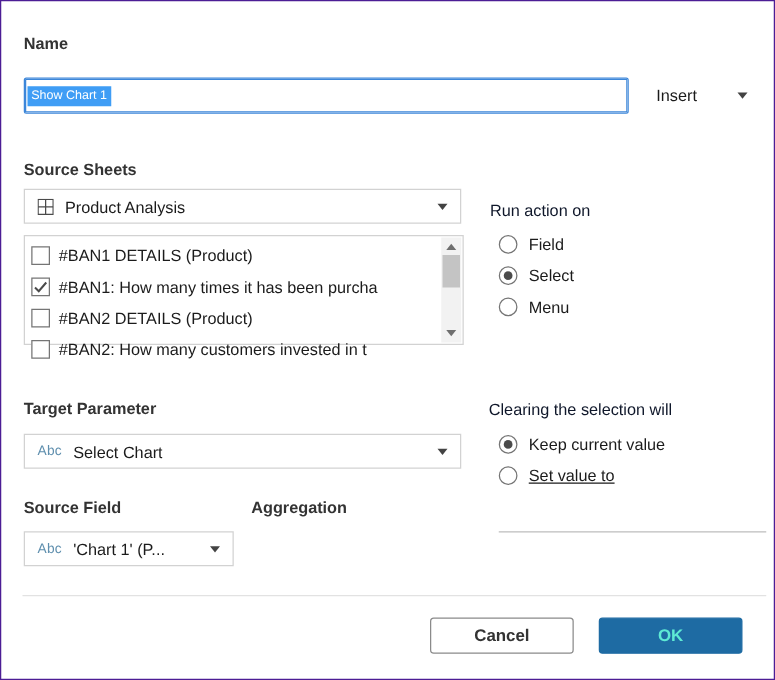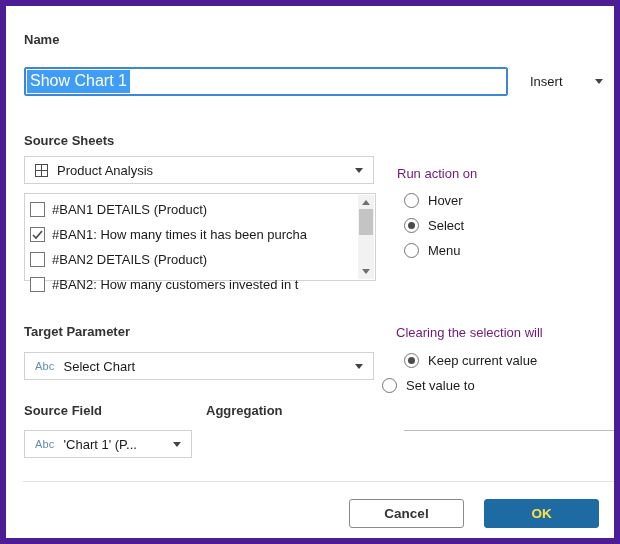--- a/index.html
+++ b/index.html
@@ -1,31 +1,31 @@
 <!DOCTYPE html>
 <html style="--accent-blue: #1e6ba3; --input-border-blue: #3c86d9; --selection-blue: #3f9df5; --field-type-blue: #5f8fae;"><head>
 <meta charset="utf-8">
 <style>
   * { margin:0; padding:0; box-sizing:border-box; }
   html,body { background:#fff; }
   body { font-family:"Liberation Sans", sans-serif; font-size:13px; color:#1b1b1b; }
 
   .dialog { position:relative; width:620px; height:544px; background:#fff;
-            border:6px solid #4c1d95; overflow:hidden; }
+            border:1px solid #4c1d95; overflow:hidden; }
 
   .sec-label { position:absolute; font-weight:700; color:#333; font-size:13px; }
-  .plain-label { position:absolute; font-weight:400; color:#701a75; font-size:13px; }
+  .plain-label { position:absolute; font-weight:400; color:#0f172a; font-size:13px; }
 
   
   .name-input { position:absolute; left:18px; top:61px; width:484px; height:29px;
                 background:#fff; border:1px solid var(--input-border-blue,#3c86d9);
                 box-shadow:0 0 0 1px var(--input-border-blue,#3c86d9) inset;
                 border-radius:2px; display:flex; align-items:center; padding:0 2px; }
   .name-sel { background:var(--selection-blue,#3f9df5); color:#fff; padding:2px 3px 3px 3px;
-              font-size:16px; white-space:pre; }
+              font-size:10px; white-space:pre; }
   .insert-btn { position:absolute; left:524px; top:62px; height:27px;
                 display:flex; align-items:center; gap:32px; cursor:default; }
 
   .caret { width:0; height:0; border-left:4.5px solid transparent;
            border-right:4.5px solid transparent; border-top:5.5px solid #434343; }
 
   
   .dd { position:absolute; height:28px; border:1px solid #d2d2d2; background:#fff;
         display:flex; align-items:center; padding:0 10px; }
   .dd .caret { margin-left:auto; }
@@ -60,21 +60,21 @@
   .radio.on .dot { display:block; }
 
   .underline { position:absolute; left:398px; top:424px; width:214px; height:1px; background:#bdbdbd; }
   .divider { position:absolute; left:17px; top:475px; width:595px; height:1px; background:#e2e2e2; }
 
   
   .btn { position:absolute; top:493px; width:115px; height:29px; border-radius:3px;
          display:flex; align-items:center; justify-content:center;
          font-weight:700; font-size:13.5px; cursor:default; }
   .btn-cancel { left:343px; background:#fff; border:1px solid #8a8a8a; color:#333; }
-  .btn-ok { left:478px; background:var(--accent-blue,#1e6ba3); border:1px solid var(--accent-blue,#1e6ba3); color:#fde047; }
+  .btn-ok { left:478px; background:var(--accent-blue,#1e6ba3); border:1px solid var(--accent-blue,#1e6ba3); color:#5eead4; }
 
   .grid-icon { flex:0 0 13px; margin-right:9px; }
 </style>
 </head>
 <body>
 
 <div class="dialog">
 
   <div class="sec-label" style="left:18px; top:26px;">Name</div>
 
@@ -130,21 +130,21 @@
       <span class="scroll-up"></span>
       <span class="scroll-thumb"></span>
       <span class="scroll-down"></span>
     </div>
   </div>
 
   <div class="plain-label" style="left:391px; top:160px;">Run action on</div>
 
   <div class="radio-row" style="left:398px; top:186px;">
     <span class="radio"></span>
-    <span>Hover</span>
+    <span>Field</span>
   </div>
   <div class="radio-row" style="left:398px; top:211px;">
     <span class="radio on">
         <span class="dot"></span>
       </span>
     <span>Select</span>
   </div>
   <div class="radio-row" style="left:398px; top:236px;">
     <span class="radio"></span>
     <span>Menu</span>
@@ -159,21 +159,21 @@
   </div>
 
   <div class="plain-label" style="left:390px; top:319px;">Clearing the selection will</div>
 
   <div class="radio-row" style="left:398px; top:346px;">
     <span class="radio on">
         <span class="dot"></span>
       </span>
     <span>Keep current value</span>
   </div>
-  <div class="radio-row" style="left:376px; top:371px;">
+  <div class="radio-row" style="left:398px; top:371px;text-decoration:underline;">
     <span class="radio"></span>
     <span>Set value to</span>
   </div>
 
   <div class="underline"></div>
 
   <div class="sec-label" style="left:18px; top:397px;">Source Field</div>
   <div class="sec-label" style="left:200px; top:397px;">Aggregation</div>
 
   <div class="dd" style="left:18px; top:424px; width:168px;">

